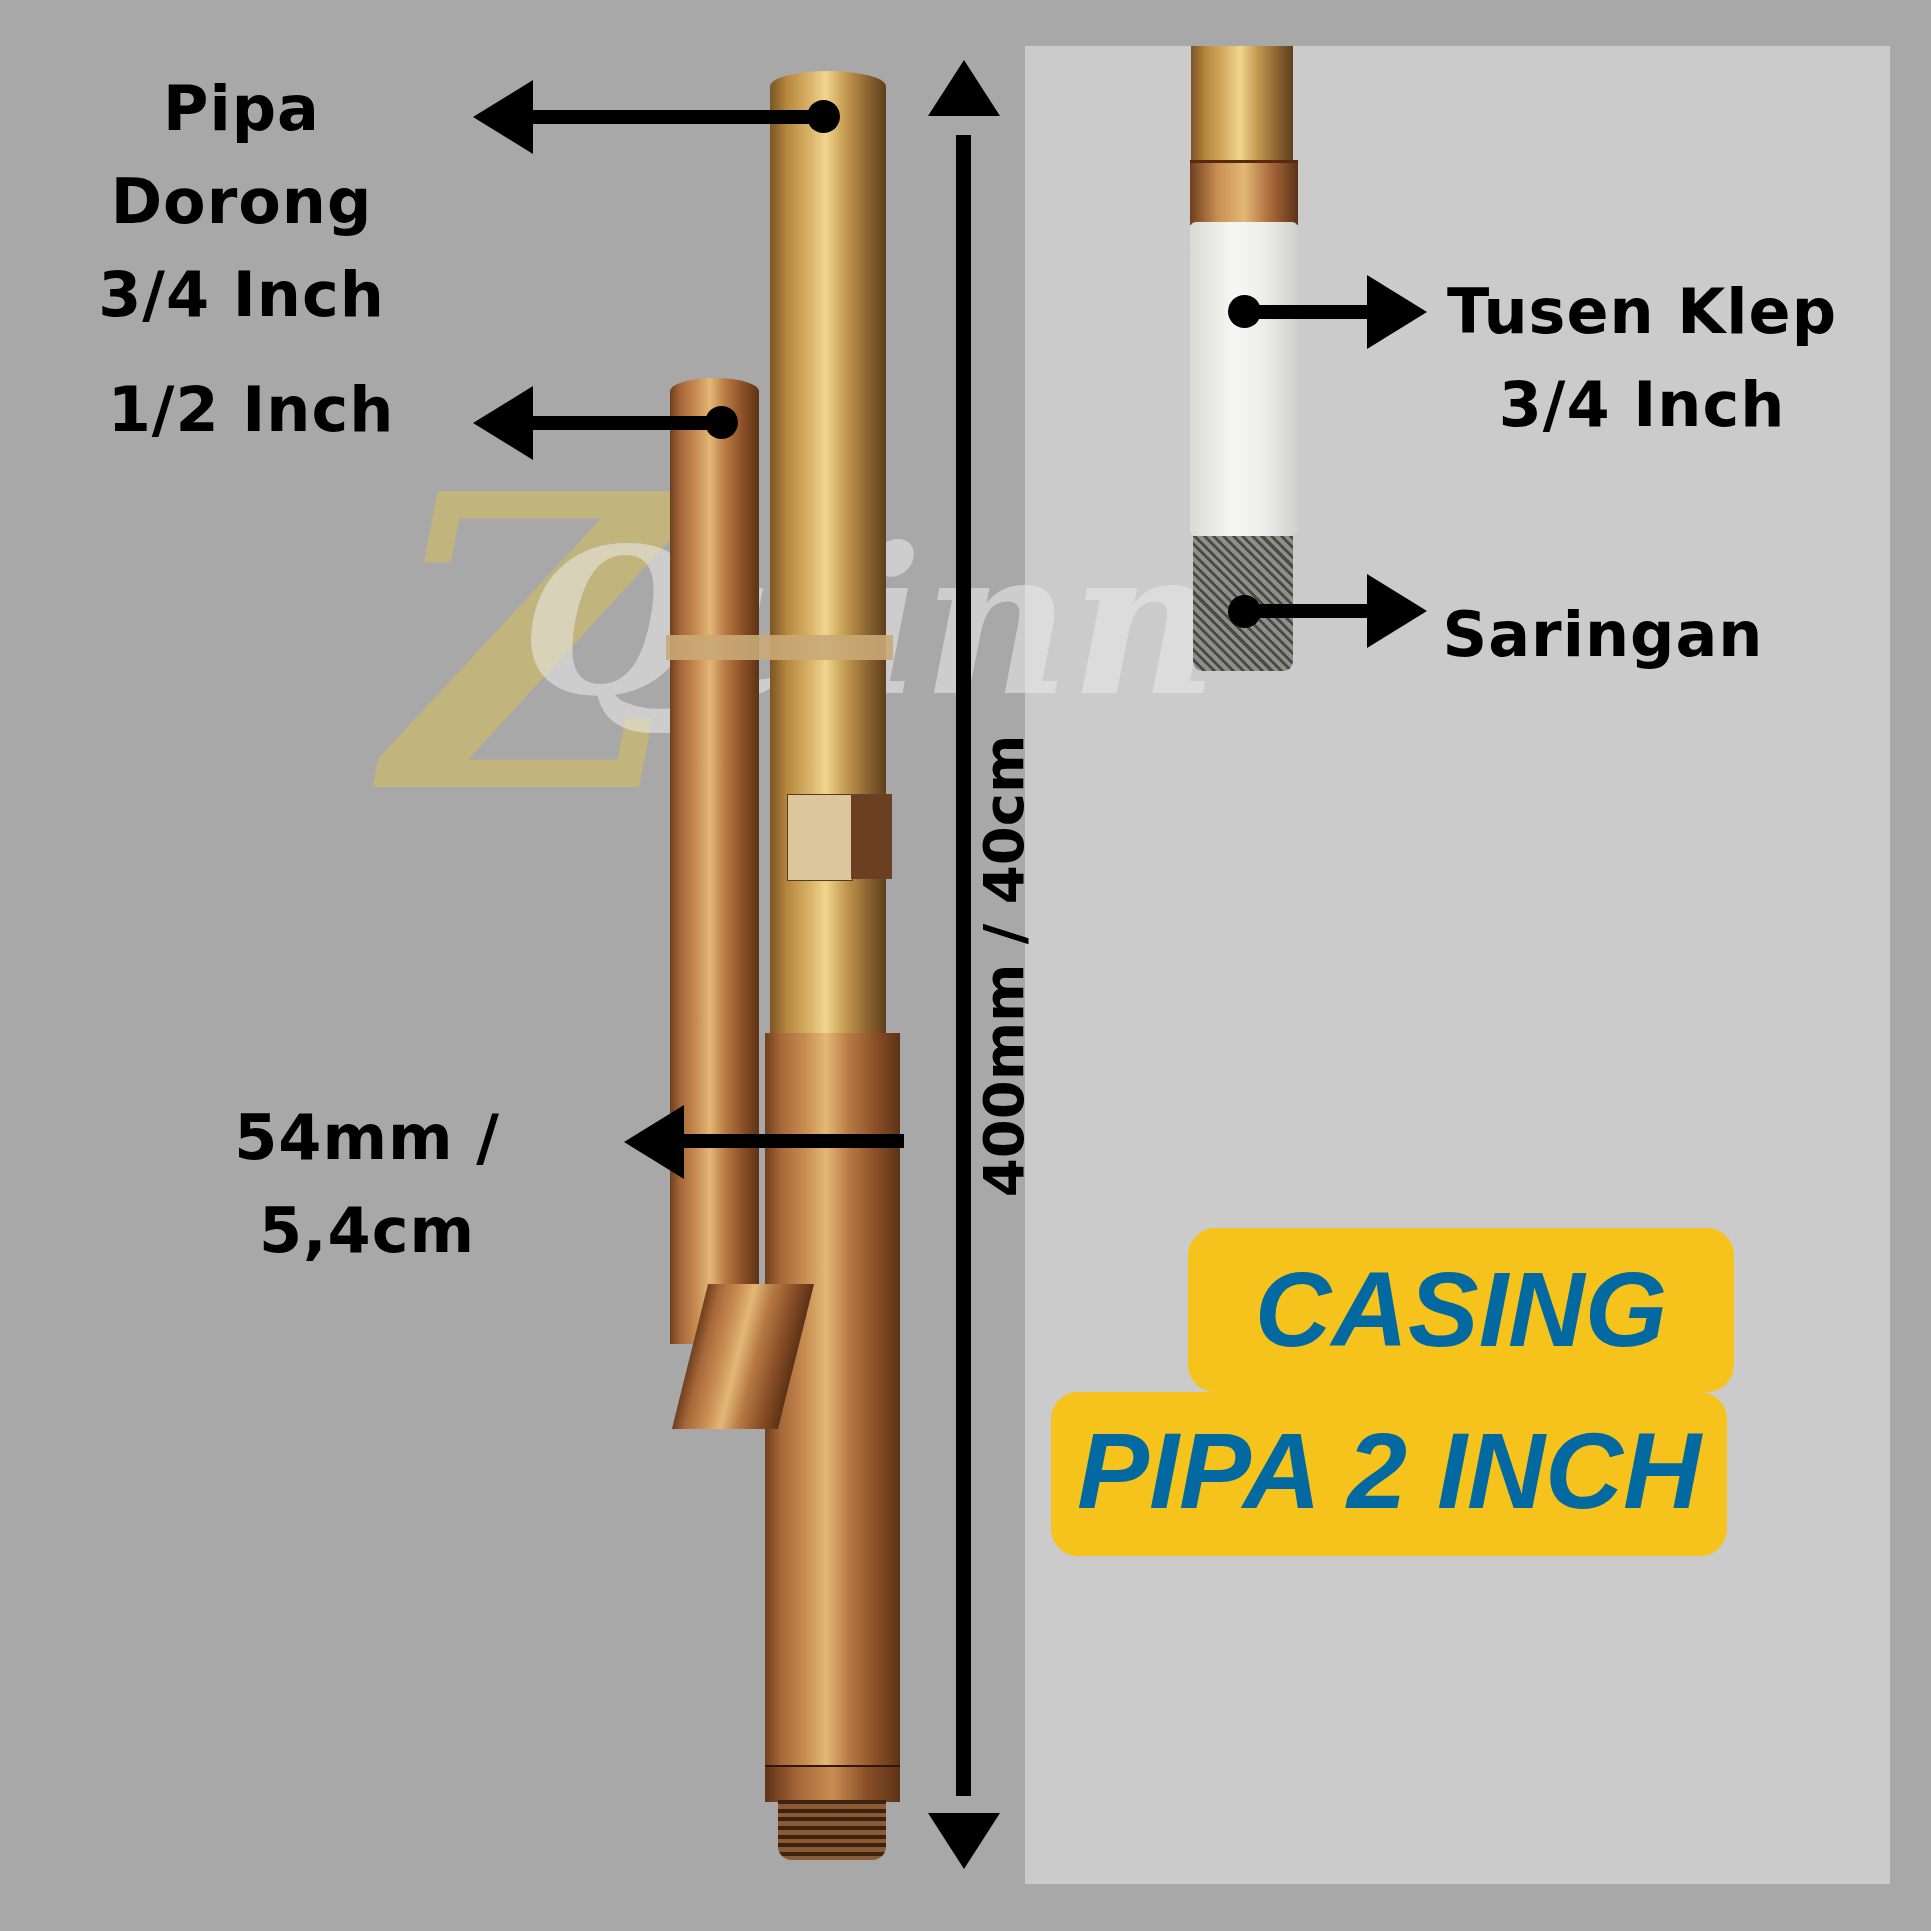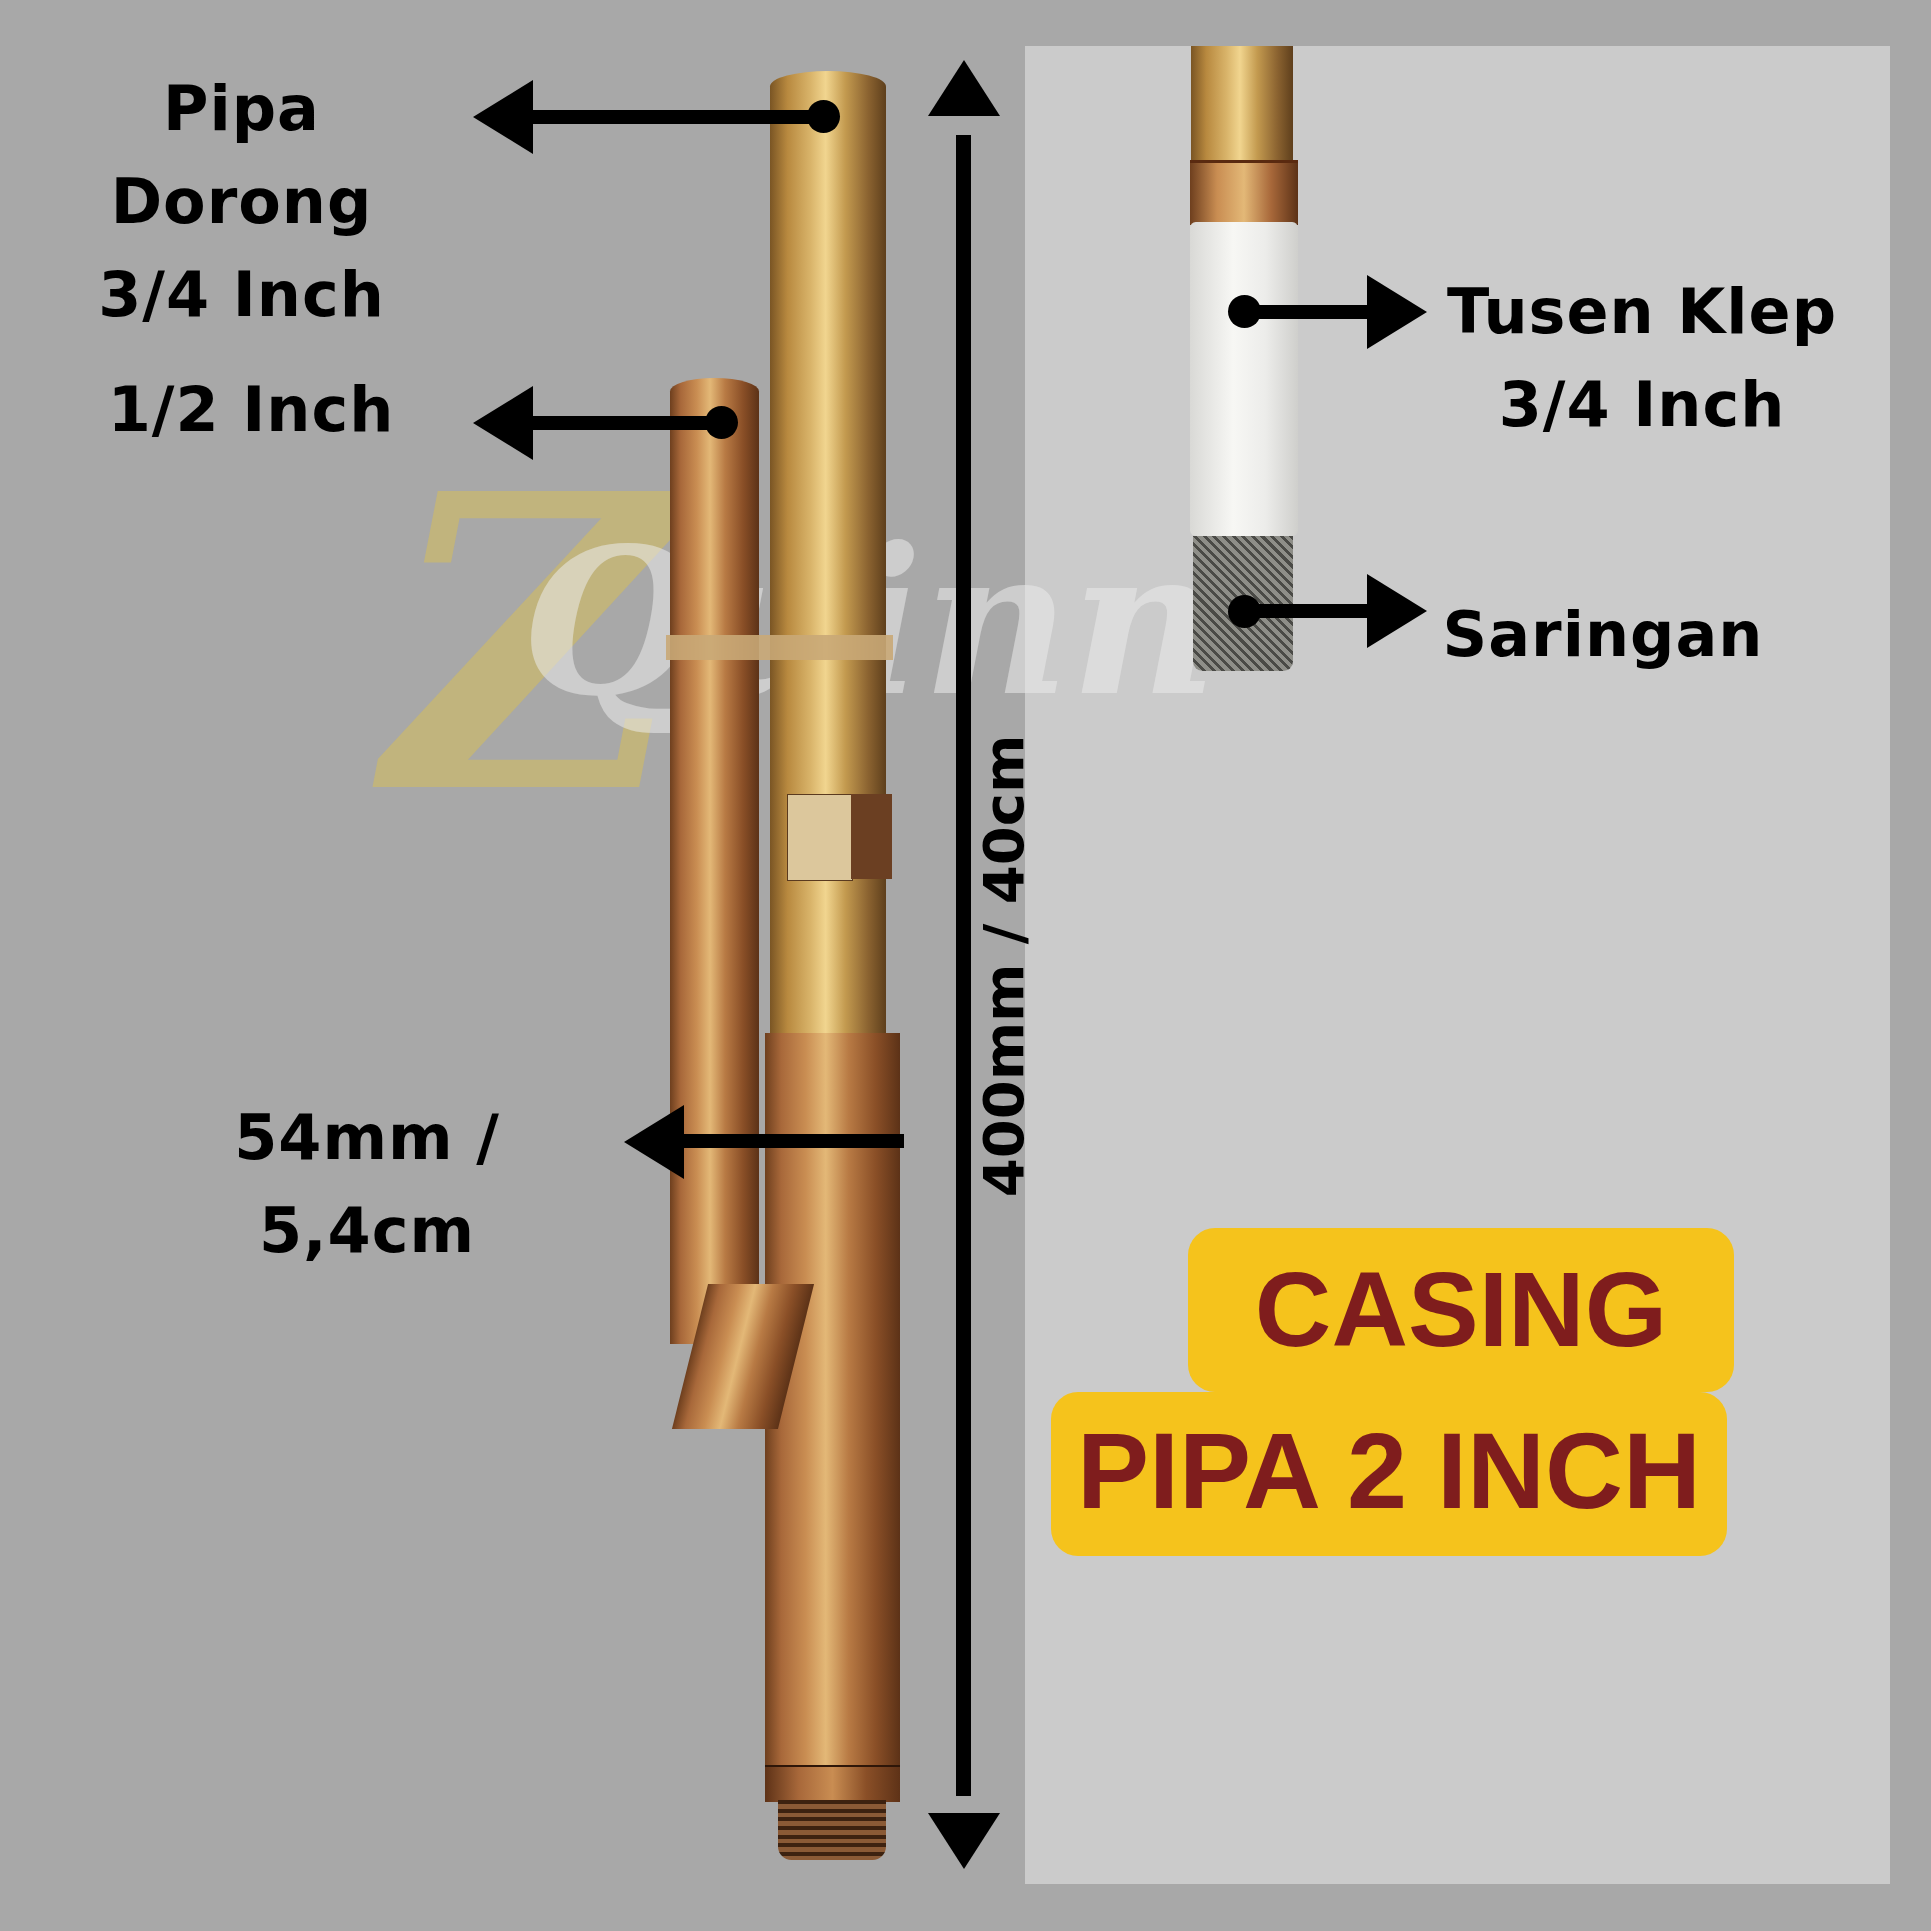--- a/index.html
+++ b/index.html
@@ -7,21 +7,21 @@
   .abs{position:absolute;}
   .panel{left:1025px;top:46px;width:865px;height:1838px;background:#cbcbcb;}
   .lbl{position:absolute;font-family:"DejaVu Sans",sans-serif;font-weight:bold;color:#000;font-size:62px;text-align:center;line-height:93px;letter-spacing:1px;}
   .copper{background:linear-gradient(90deg,#6e3f1e 0%,#a8683a 12%,#c98d52 30%,#e3b877 45%,#b87a44 62%,#8a4f27 82%,#5c3217 100%);}
   .gold{background:linear-gradient(90deg,#7a5524 0%,#b8893f 15%,#d9b46a 35%,#f1d58f 48%,#c39a4f 65%,#8a6230 85%,#5e3f1c 100%);}
   .hline{position:absolute;background:#000;height:13.5px;}
   .dot{position:absolute;width:33px;height:33px;border-radius:50%;background:#000;}
   .tri-l{position:absolute;width:0;height:0;border-top:37px solid transparent;border-bottom:37px solid transparent;border-right:60px solid #000;}
   .tri-r{position:absolute;width:0;height:0;border-top:37px solid transparent;border-bottom:37px solid transparent;border-left:60px solid #000;}
   .badge{position:absolute;background:#f5c31c;border-radius:27px;}
-  .badge-text{position:absolute;font-family:"Liberation Sans",sans-serif;font-weight:bold;color:#7f1d1d;text-align:center;width:100%;}
+  .badge-text{position:absolute;font-family:"Liberation Sans",sans-serif;font-weight:bold;color:#0369a1;text-align:center;width:100%;font-style:italic;}
   .watermark{position:absolute;font-family:"DejaVu Serif",serif;font-style:italic;font-weight:bold;color:rgba(235,235,235,0.55);}
 </style>
 </head>
 <body>
 
 <div class="abs panel"></div>
 
 <div class="watermark" style="left:386px;top:406px;font-size:406px;color:rgba(214,190,90,0.55);">Z</div>
 <div class="watermark" style="left:521px;top:502px;font-size:203px;">Quinn</div>
 

